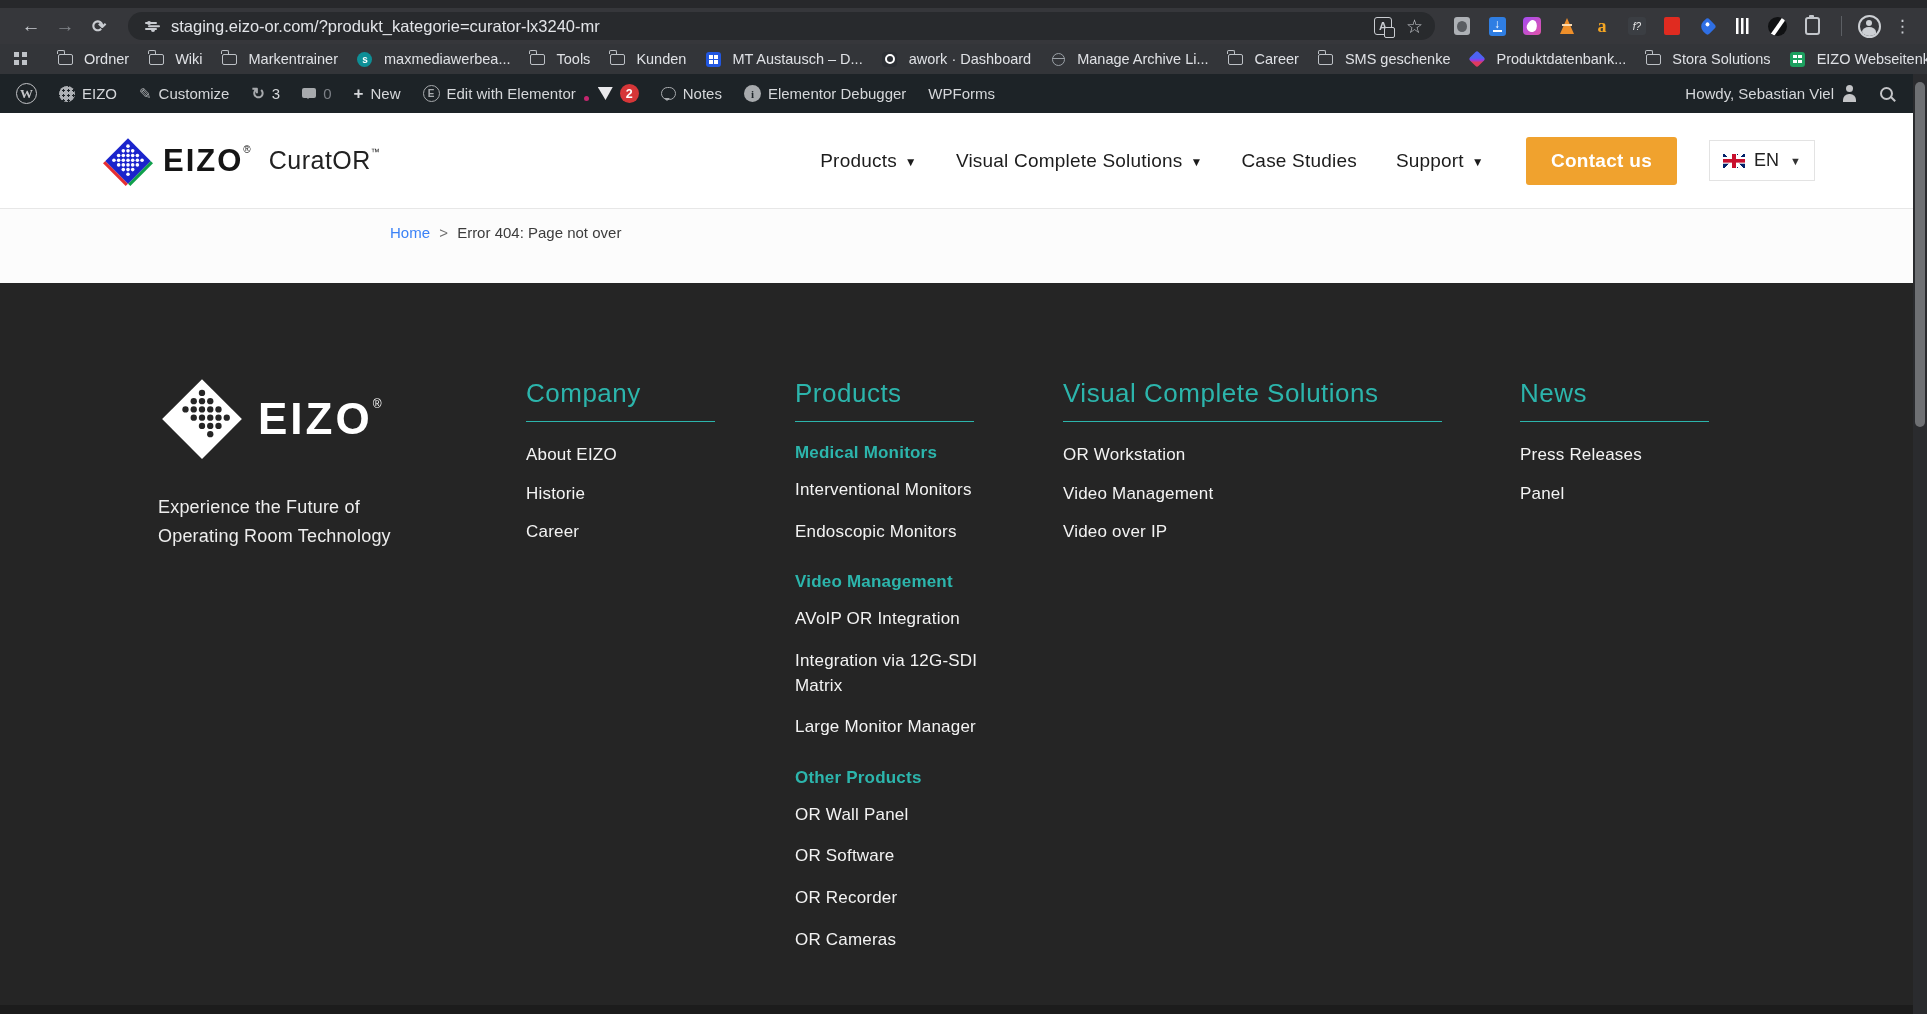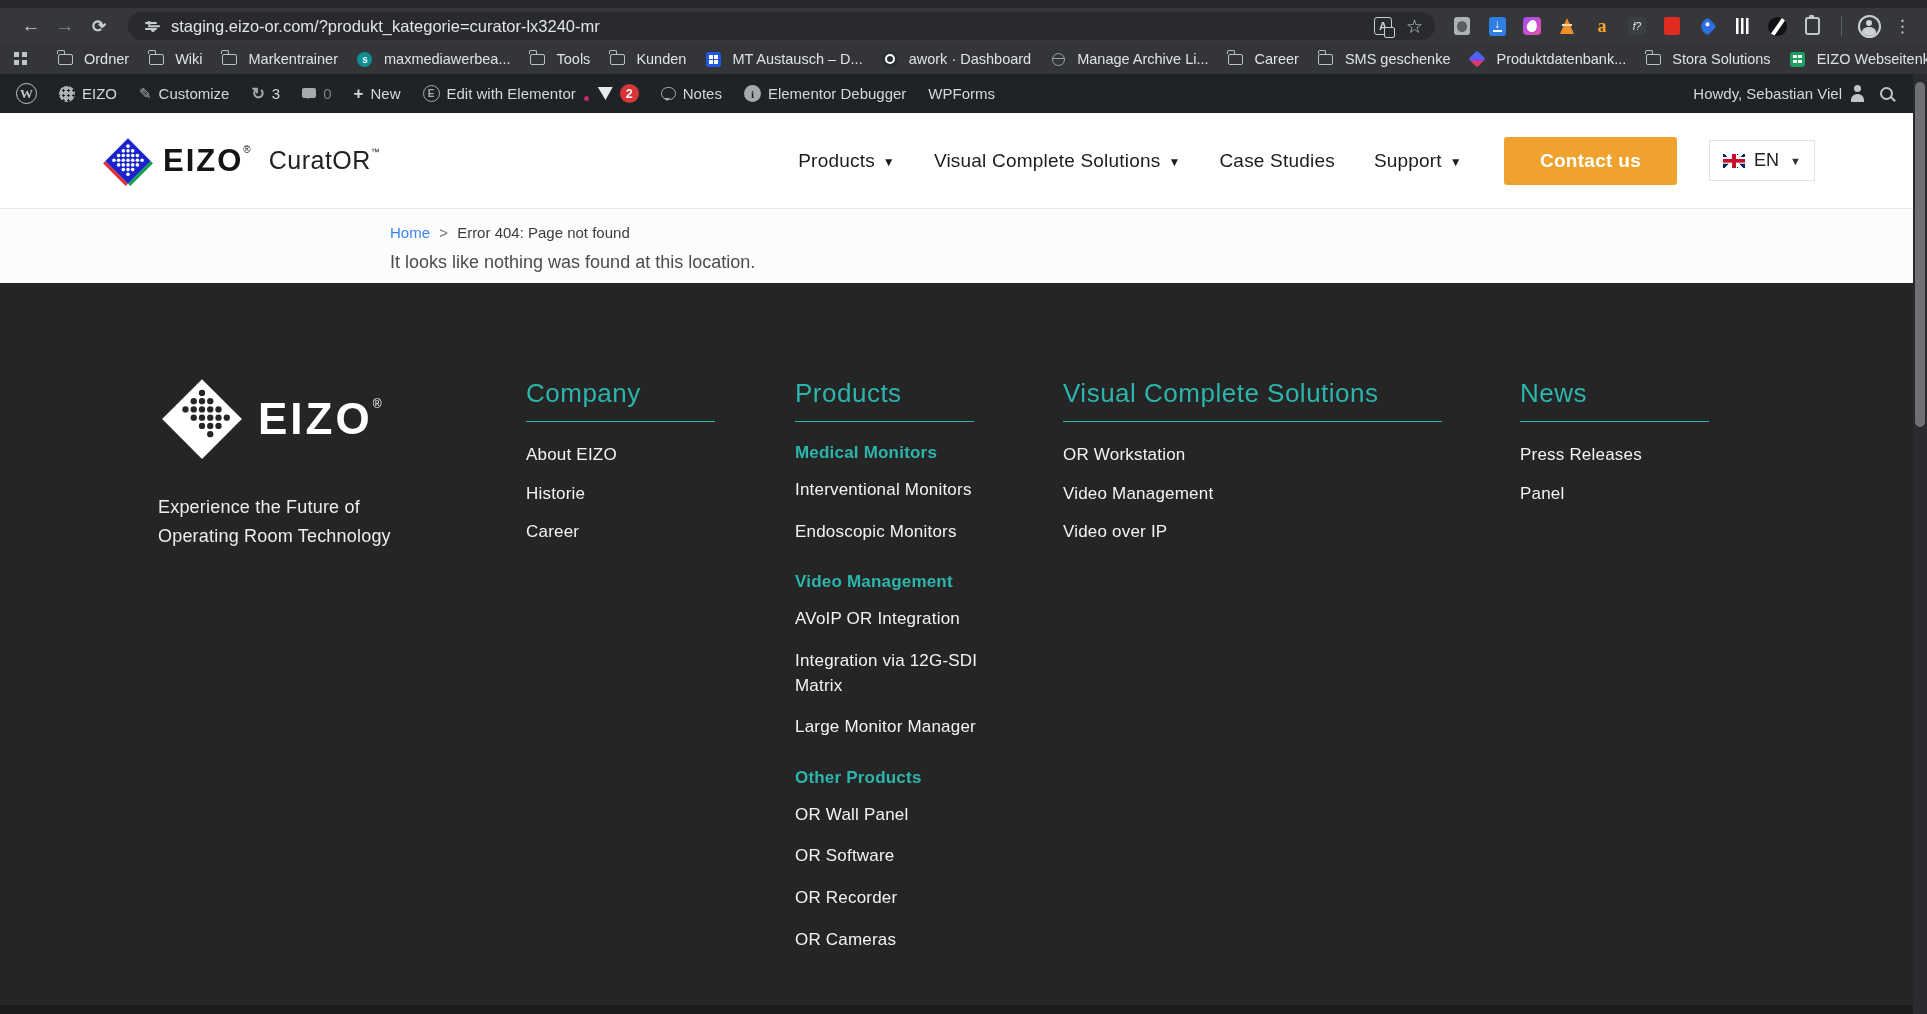--- a/index.html
+++ b/index.html
@@ -107,41 +107,41 @@
   .elem-ic { width:17px; height:17px; border:1.7px solid #a7aaad; border-radius:50%; color:#a7aaad; font-size:10px; font-weight:bold;
              display:flex; align-items:center; justify-content:center; }
   .yoast-ic { width:15px; height:13px; background:#e9e9ec; clip-path:polygon(0 0,100% 0,52% 100%); position:relative; }
   .yoast-dot { position:absolute; width:5px; height:5px; border-radius:50%; background:#c4266e; margin:10px 0 0 -14px; }
   .badge { min-width:19px; height:19px; border-radius:10px; background:#d63638; color:#fff; font-size:12.5px; font-weight:bold;
            display:flex; align-items:center; justify-content:center; padding:0 5px; }
   .notes-ic { width:15px; height:13px; border:1.7px solid #a7aaad; border-radius:7px; position:relative; }
   .notes-ic::after { content:""; position:absolute; bottom:-5px; left:2px; border:3px solid transparent; border-top-color:#a7aaad; }
   .info-ic { width:17px; height:17px; border-radius:50%; background:#a7aaad; color:#1d2327; font-size:11px; font-weight:bold;
              font-family:"Liberation Serif", serif; display:flex; align-items:center; justify-content:center; }
-  .ab-right { margin-left:auto; display:flex; align-items:center; gap:13px; margin-right:16px; }
+  .ab-right { margin-left:auto; display:flex; align-items:center; gap:21px; margin-right:16px; }
   .person-ic { width:17px; height:17px; position:relative; }
   .person-ic::before { content:""; position:absolute; top:0; left:5px; width:7px; height:7px; border-radius:50%; background:#c3c4c7; }
   .person-ic::after { content:""; position:absolute; bottom:0; left:2px; width:13px; height:8px; border-radius:6px 6px 0 0; background:#c3c4c7; }
   .mag-ic { width:16px; height:16px; position:relative; }
   .mag-ic::before { content:""; position:absolute; top:1px; left:1px; width:9px; height:9px; border:2px solid #c3c4c7; border-radius:50%; }
   .mag-ic::after { content:""; position:absolute; width:2.4px; height:6px; background:#c3c4c7; transform:rotate(-45deg); bottom:0; right:1px; }
 
   
   .siteheader { height:96px; background:#ffffff; border-bottom:1px solid #e7e7e7;
                 display:flex; align-items:center; padding:0 112px 0 103px; }
   .logo-wrap { display:flex; align-items:center; gap:10px; }
   .eizo-word { font-size:31px; font-weight:800; letter-spacing:2px; color:#151515; line-height:1; }
   .eizo-word sup { font-size:10px; font-weight:400; vertical-align:18px; letter-spacing:0; }
   .curator-word { font-size:25px; color:#222; letter-spacing:0.5px; margin-left:8px; }
   .curator-word sup { font-size:9px; vertical-align:14px; }
   .main-nav { margin-left:auto; display:flex; align-items:center; gap:39px; }
   .nav-item { font-size:19px; color:#1c1c1c; display:flex; align-items:center; gap:8px; letter-spacing:0.2px; }
   .caret { font-size:12px; color:#1c1c1c; margin-top:2px; }
   .contact-btn { margin-left:42px; background:#F0A22E; color:#fff; font-size:19px; font-weight:bold;
-                 padding:13px 36px; border-radius:3px; letter-spacing:0.3px; }
+                 padding:13px 25px; border-radius:3px; letter-spacing:0.3px; }
   .lang-box { margin-left:32px; border:1px solid #e3e3e3; background:#fff; padding:9px 13px;
               display:flex; align-items:center; gap:9px; }
   .flag-uk { width:22px; height:14px; flex:none; background:
       linear-gradient(#C8102E,#C8102E) center/100% 26% no-repeat,
       linear-gradient(#C8102E,#C8102E) center/20% 100% no-repeat,
       linear-gradient(#fff,#fff) center/100% 48% no-repeat,
       linear-gradient(#fff,#fff) center/34% 100% no-repeat,
       linear-gradient(45deg, transparent 43%, #fff 43%, #fff 57%, transparent 57%),
       linear-gradient(-45deg, transparent 43%, #fff 43%, #fff 57%, transparent 57%), #012169; }
   .lang-label { font-size:18px; color:#222; }
@@ -451,23 +451,22 @@
     <span class="flag-uk"></span>
     <span class="lang-label">EN</span>
     <span class="lang-caret">▼</span>
   </span>
 </div>
 
 <div class="crumb-sec">
   <div class="crumbs">
     <span class="crumb-home">Home</span>
     <span class="crumb-sep">&gt;</span>
-    <span class="crumb-cur">Error 404: Page not found</span>
-  </div>
-  <div class="msg-404">It looks like nothing was found at this location.</div>
+    <span class="crumb-cur">Error 404: Page not over</span>
+  </div>
 </div>
 
 <div class="footer">
   <div class="f-brand">
     <div style="display:flex;align-items:center;gap:12px;">
       <svg width="88" height="88" viewBox="0 0 64 64">
         <polygon points="32,3 61,32 32,61 3,32" fill="#ffffff"></polygon>
         <g fill="#252525">
           <circle cx="32" cy="13" r="2.3"></circle>
           <circle cx="26" cy="19" r="2.3"></circle>

